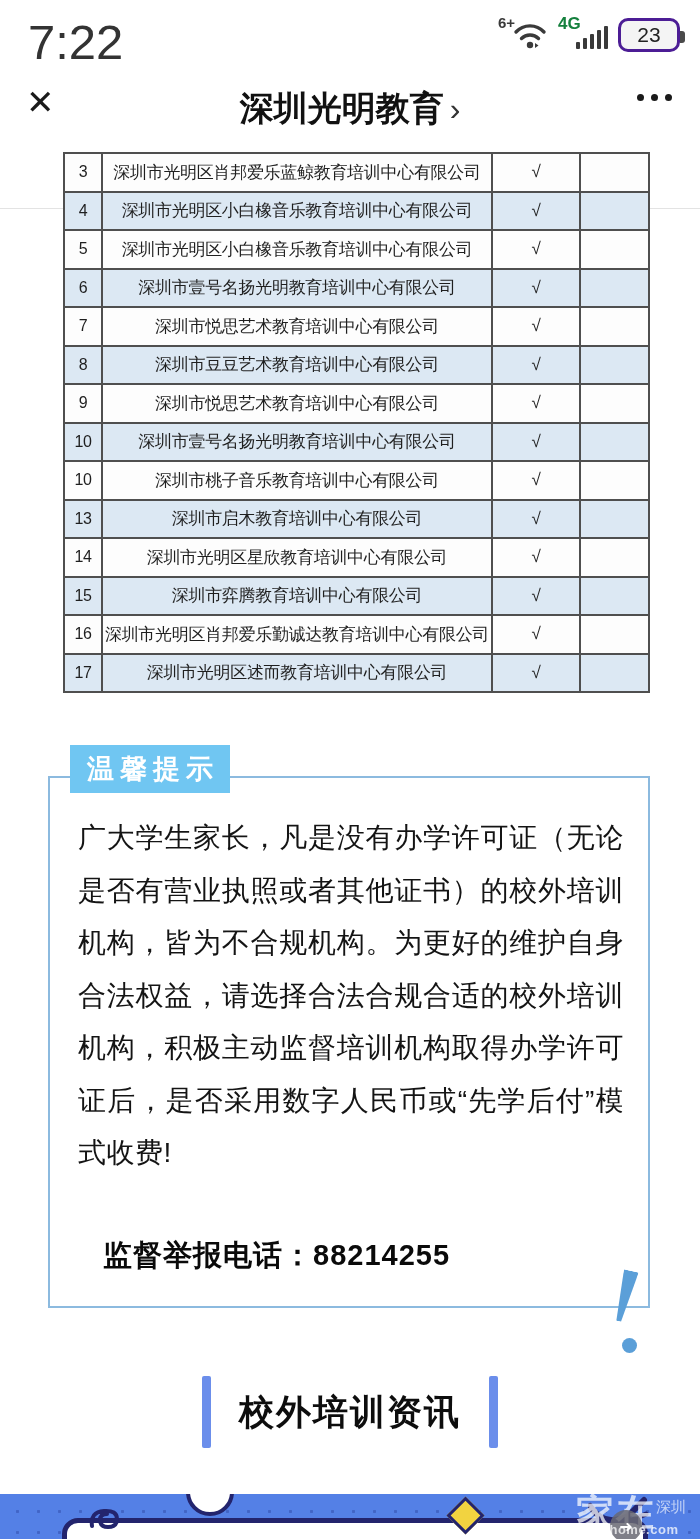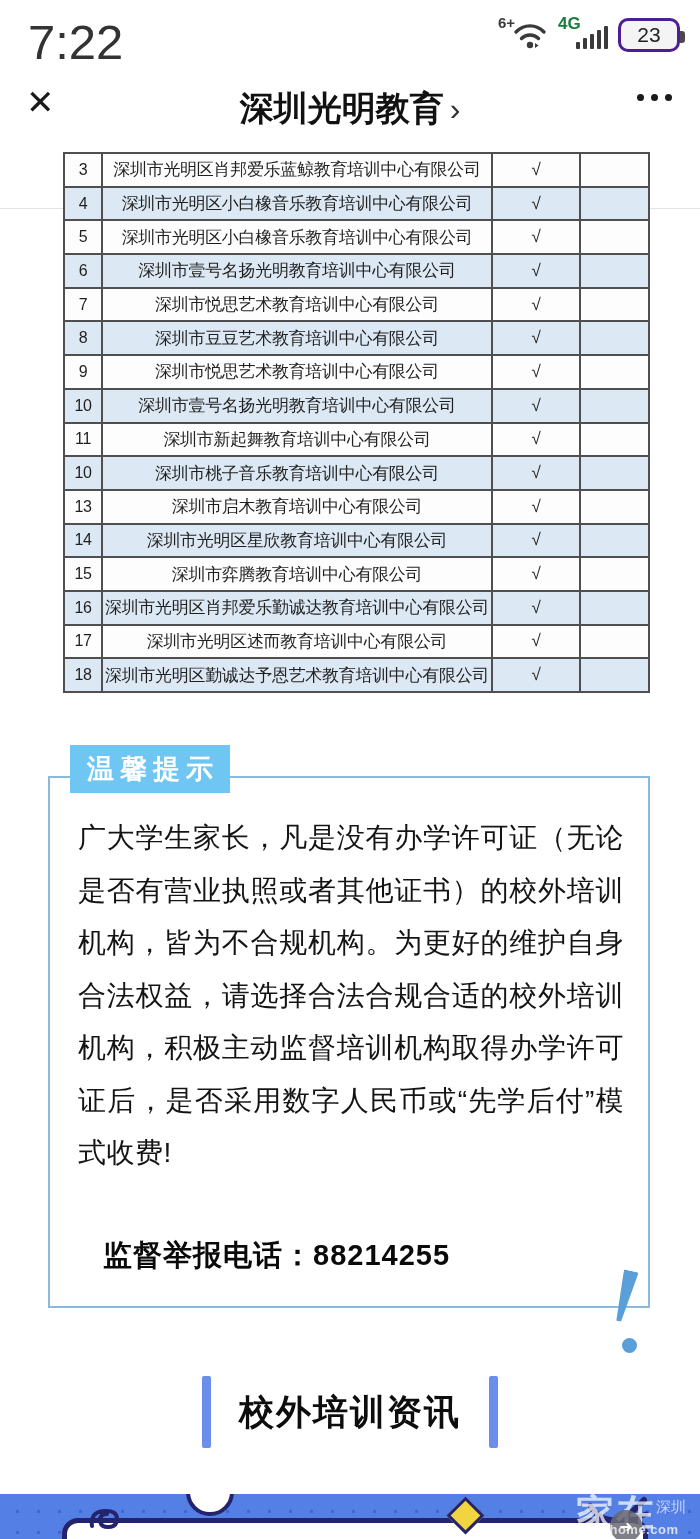--- a/index.html
+++ b/index.html
@@ -189,26 +189,20 @@
           <td class="c-status">√</td>
           <td class="c-note"></td>
         </tr>
         <tr>
           <td class="c-num">10</td>
           <td class="c-name">深圳市壹号名扬光明教育培训中心有限公司</td>
           <td class="c-status">√</td>
           <td class="c-note"></td>
         </tr>
         <tr>
-          <td class="c-num">11</td>
-          <td class="c-name">深圳市新起舞教育培训中心有限公司</td>
-          <td class="c-status">√</td>
-          <td class="c-note"></td>
-        </tr>
-        <tr>
           <td class="c-num">10</td>
           <td class="c-name">深圳市桃子音乐教育培训中心有限公司</td>
           <td class="c-status">√</td>
           <td class="c-note"></td>
         </tr>
         <tr>
           <td class="c-num">13</td>
           <td class="c-name">深圳市启木教育培训中心有限公司</td>
           <td class="c-status">√</td>
           <td class="c-note"></td>
@@ -227,26 +221,20 @@
         </tr>
         <tr>
           <td class="c-num">16</td>
           <td class="c-name">深圳市光明区肖邦爱乐勤诚达教育培训中心有限公司</td>
           <td class="c-status">√</td>
           <td class="c-note"></td>
         </tr>
         <tr>
           <td class="c-num">17</td>
           <td class="c-name">深圳市光明区述而教育培训中心有限公司</td>
-          <td class="c-status">√</td>
-          <td class="c-note"></td>
-        </tr>
-        <tr>
-          <td class="c-num">18</td>
-          <td class="c-name">深圳市光明区勤诚达予恩艺术教育培训中心有限公司</td>
           <td class="c-status">√</td>
           <td class="c-note"></td>
         </tr>
       </tbody>
   </table>
 
   <div class="tips-box"></div>
   <div class="tips-tab">温馨提示</div>
   <div class="tips-body">广大学生家长，凡是没有办学许可证（无论是否有营业执照或者其他证书）的校外培训机构，皆为不合规机构。为更好的维护自身合法权益，请选择合法合规合适的校外培训机构，积极主动监督培训机构取得办学许可证后，是否采用数字人民币或“先学后付”模式收费!</div>
   <div class="tips-phone">

